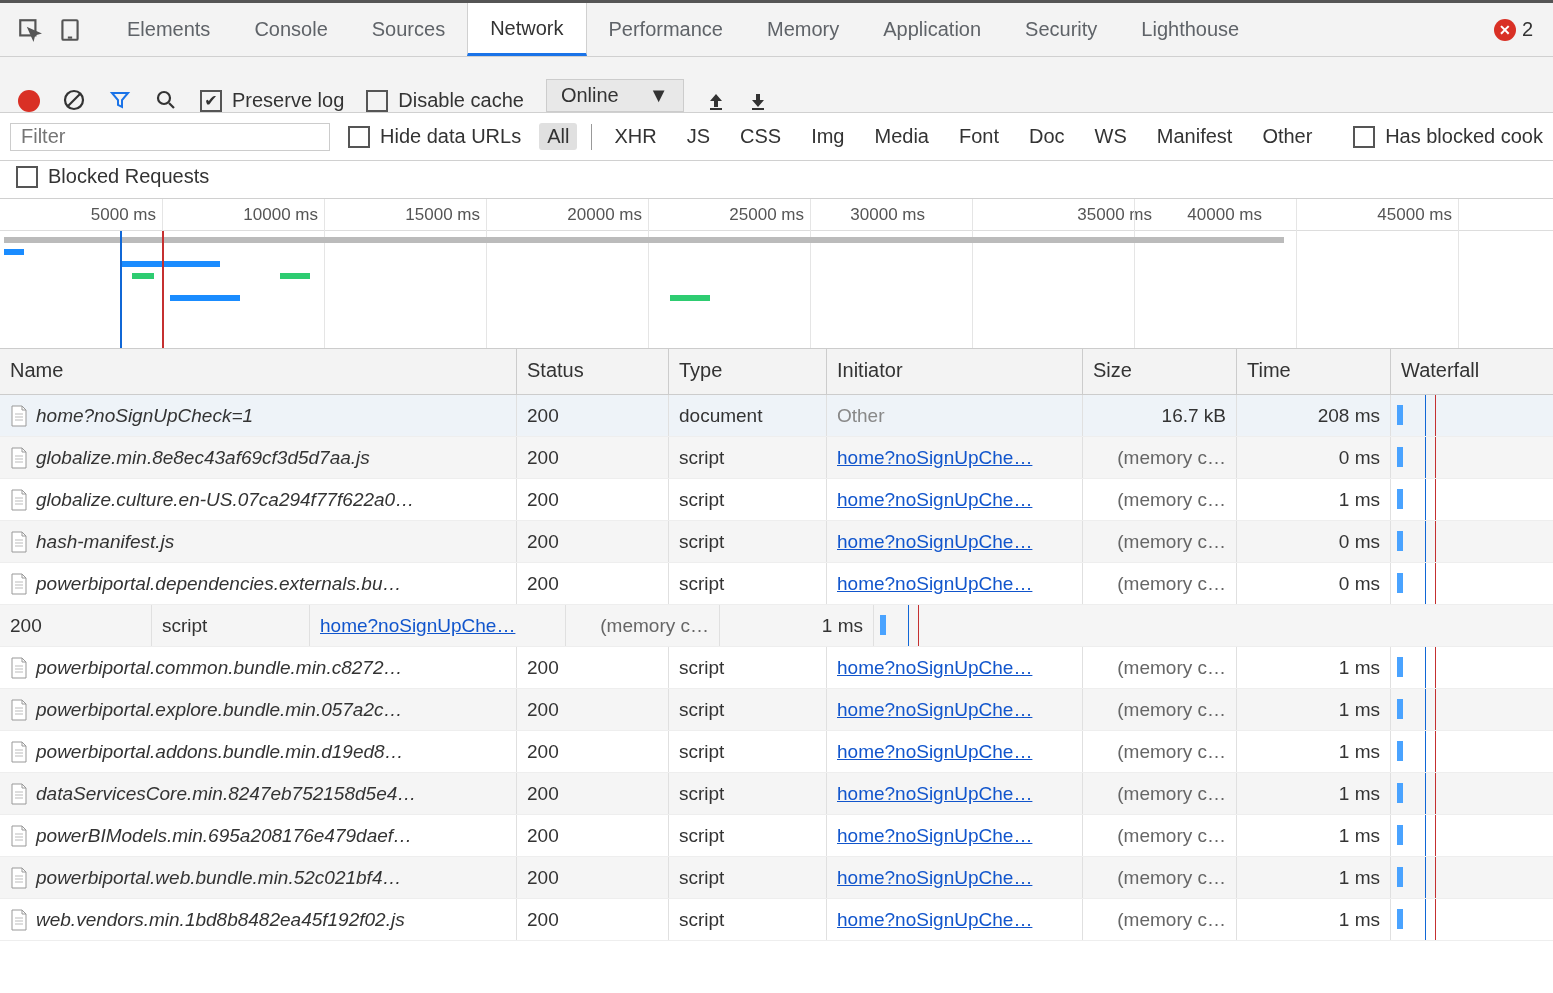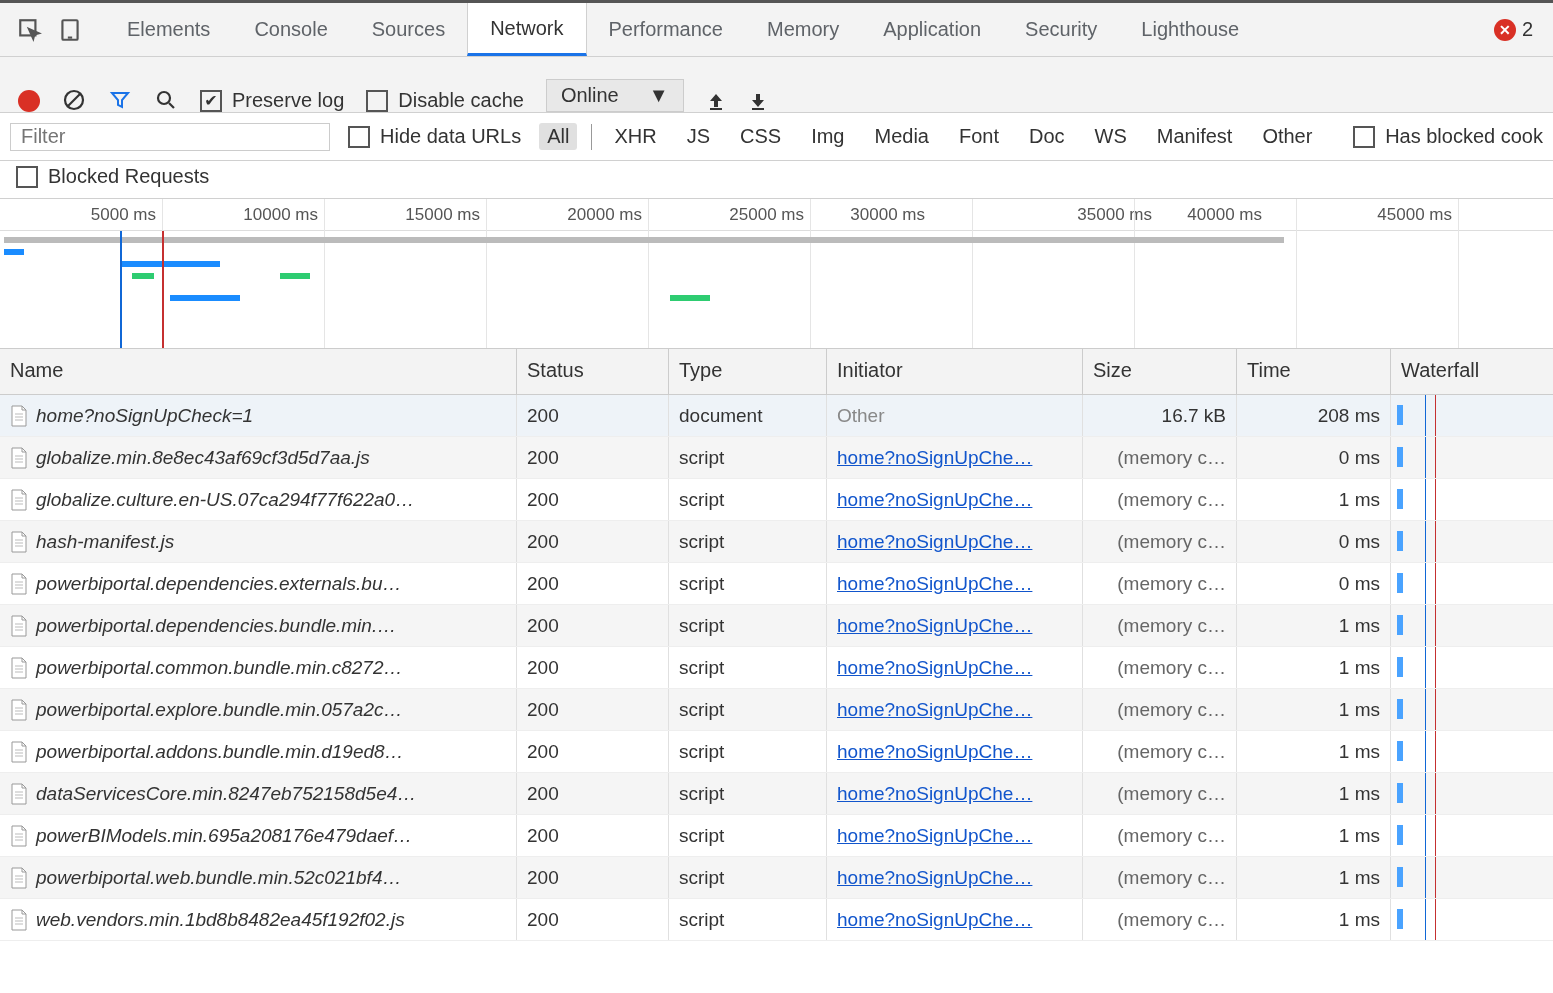--- a/index.html
+++ b/index.html
@@ -399,30 +399,20 @@
       </div>
       <div class="td size ">(memory c…</div>
       <div class="td time">0 ms</div>
       <div class="td wf">
         <div class="wf-bar" style="left:6px;width:6px;"></div>
         <div class="wf-vline" style="left:34px;background:#1067d6;"></div>
         <div class="wf-vline" style="left:44px;background:#c53030;"></div>
       </div>
     </div>
     <div class="row">
-      <div class="td name">
-        <svg class="file-icon" width="18" height="22" viewBox="0 0 18 22">
-          <path d="M2 1 H12 L16 5 V21 H2 Z" fill="#fff" stroke="#999"></path>
-          <path d="M12 1 V5 H16" fill="none" stroke="#999"></path>
-          <line x1="5" y1="9" x2="13" y2="9" stroke="#bbb"></line>
-          <line x1="5" y1="12" x2="13" y2="12" stroke="#bbb"></line>
-          <line x1="5" y1="15" x2="13" y2="15" stroke="#bbb"></line>
-        </svg>
-        <span>powerbiportal.dependencies.bundle.min.…</span>
-      </div>
       <div class="td status">200</div>
       <div class="td type">script</div>
       <div class="td init">
         <a>home?noSignUpChe…</a>
       </div>
       <div class="td size ">(memory c…</div>
       <div class="td time">1 ms</div>
       <div class="td wf">
         <div class="wf-bar" style="left:6px;width:6px;"></div>
         <div class="wf-vline" style="left:34px;background:#1067d6;"></div>

